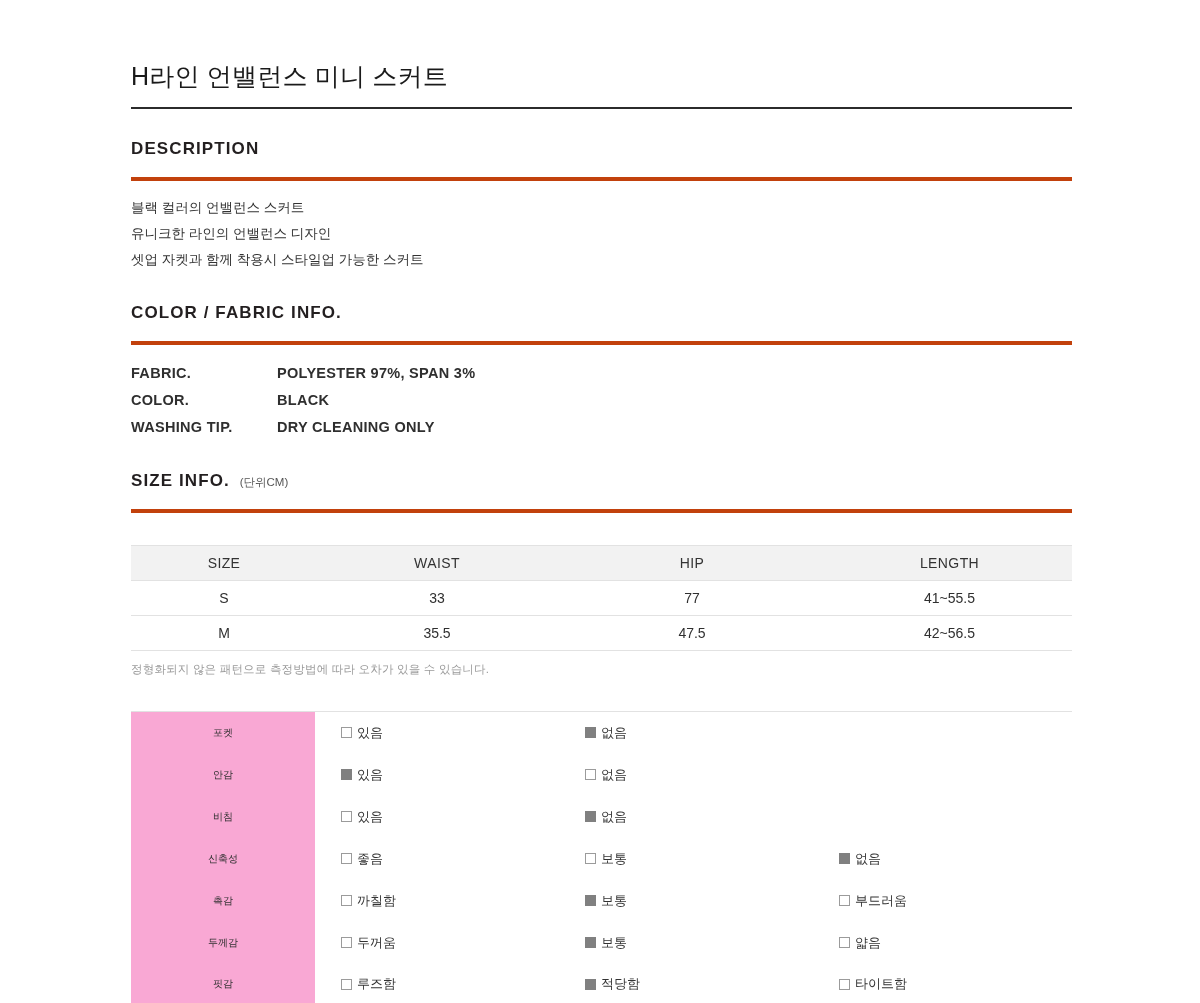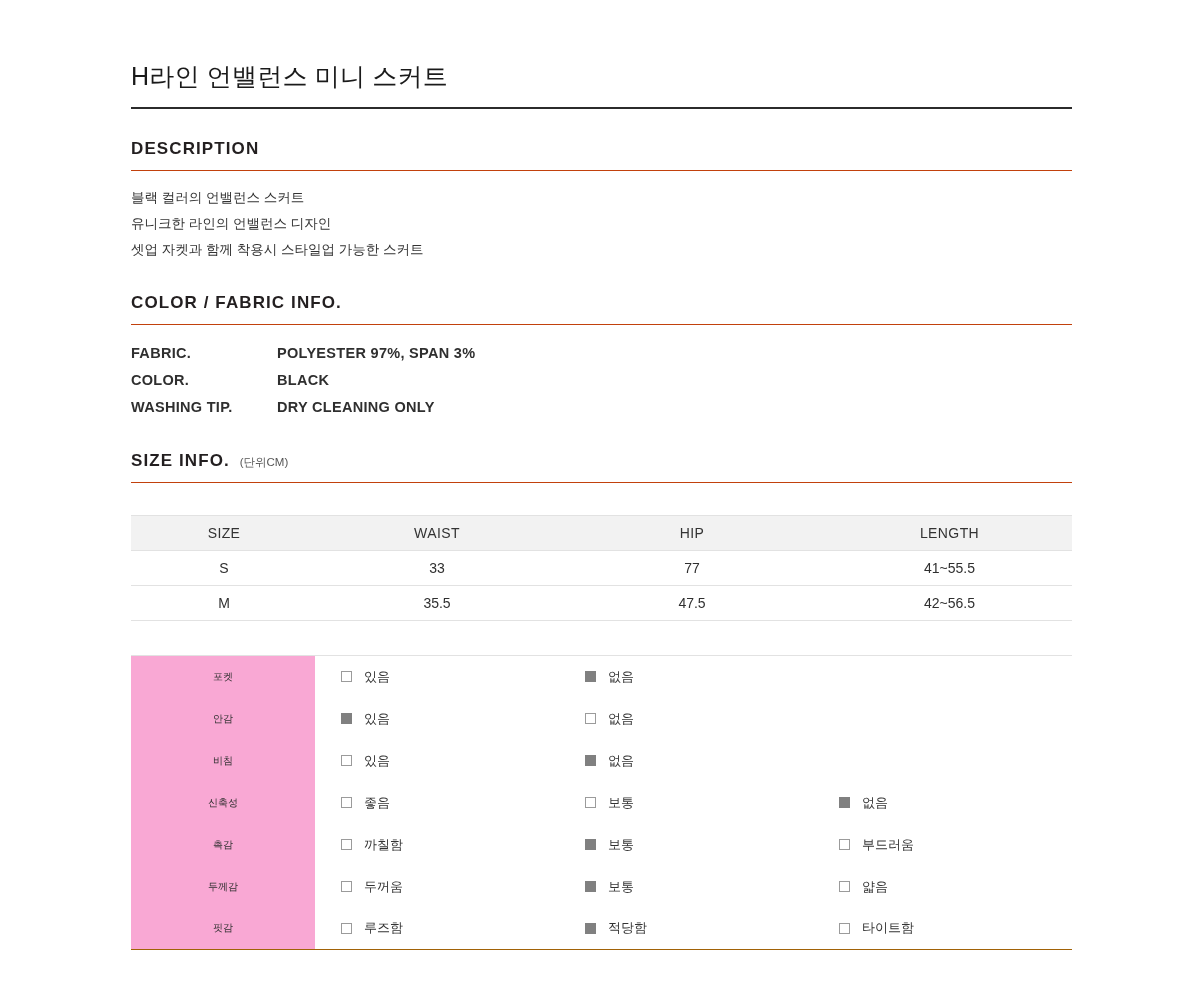--- a/index.html
+++ b/index.html
@@ -40,22 +40,22 @@
 
   
   .section {
     margin-top: 30px;
   }
   .section-head {
     font-size: 17px;
     font-weight: bold;
     letter-spacing: 1.1px;
     color: #231f20;
-    padding-bottom: 11px;
-    border-bottom: 1px solid #c2410c;
+    padding-bottom: 18px;
+    border-bottom: 4px solid #c2410c;
   }
   .section-head .unit {
     font-size: 11.5px;
     font-weight: normal;
     letter-spacing: 0;
     color: #555;
     margin-left: 4px;
   }
 
   
@@ -158,21 +158,21 @@
     text-align: center;
     color: #2f2f2f;
     font-size: 10px;
   }
   .attr-table td.opt {
     padding-left: 26px;
   }
   .opt-inner {
     display: flex;
     align-items: center;
-    gap: 12px;
+    gap: 5px;
   }
   .box {
     display: inline-block;
     width: 11px;
     height: 11px;
     box-sizing: border-box;
     border: 1px solid #9b9b9b;
     background: #ffffff;
     flex: none;
   }
@@ -253,20 +253,21 @@
           </tr>
           <tr>
             <td>M</td>
             <td>35.5</td>
             <td>47.5</td>
             <td>42~56.5</td>
           </tr>
         </tbody>
       </table>
 
+      <div class="size-note">정형화되지 않은 패턴으로 측정방법에 따라 오차가 있을 수 있습니다.</div>
     </div>
 
     <table class="attr-table">
       <colgroup>
         <col class="a1">
           <col class="a2">
           <col class="a3">
           <col class="a4">
       </colgroup>
       <tbody id="attr-body">

